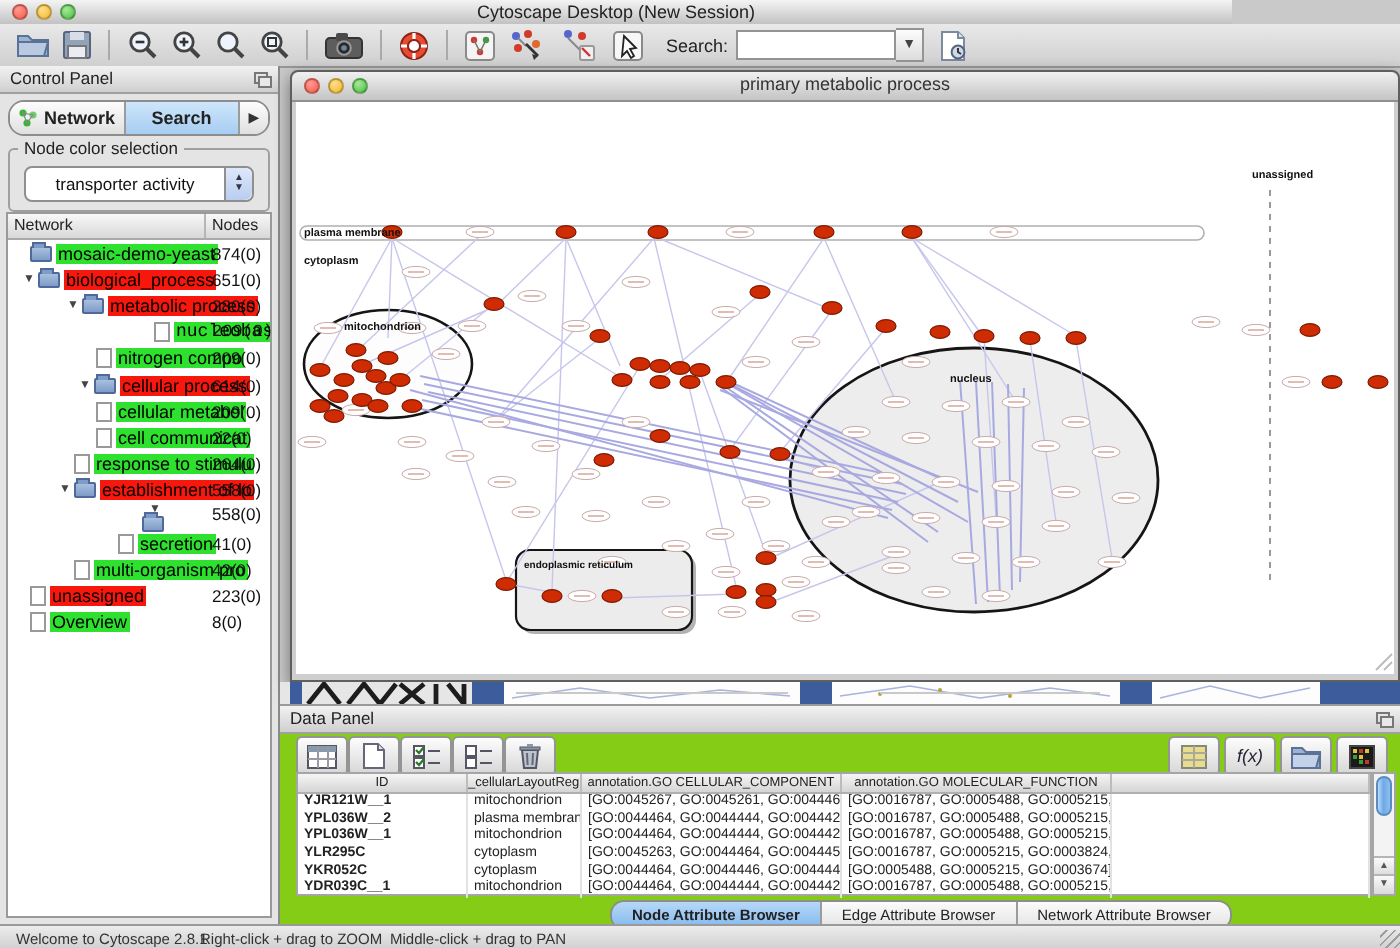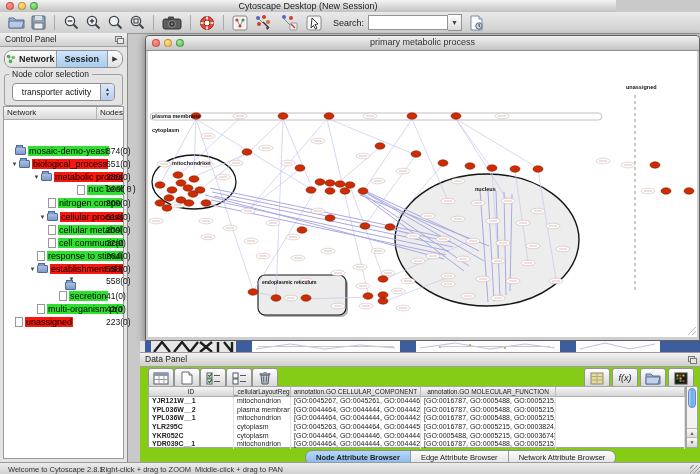--- a/index.html
+++ b/index.html
@@ -19,21 +19,21 @@
   .toolbar{position:absolute;left:0;top:12px;width:700px;height:21px;
     background:linear-gradient(#e9e9e9,#cfcfcf);border-bottom:1px solid #979797;
     display:flex;align-items:center;}
   .tb-btn{width:20px;height:18px;margin:0 1px;display:flex;align-items:center;justify-content:center;}
   .tb-sep{width:1px;height:15px;background:#aaa;margin:0 5px;}
   .tb-search-label{font-size:9px;color:#222;margin:0 4px 0 8px;}
   .tb-search{width:74px;height:13px;border:1px solid #949494;background:#fff;font-size:9px;padding:0 2px;}
   .tb-dd{width:13px;height:15px;border:1px solid #949494;border-left:none;background:linear-gradient(#fdfdfd,#dcdcdc);
      font-size:7px;color:#444;display:flex;align-items:center;justify-content:center;}
   
-  .cpanel{position:absolute;left:0;top:33px;width:128px;height:429px;background:#e4e4e4;
+  .cpanel{position:absolute;left:0;top:33px;width:140px;height:429px;background:#e4e4e4;
     border-right:1px solid #8a8a8a;box-sizing:border-box;}
   .panel-hd{height:13px;background:linear-gradient(#f2f2f2,#cfcfcf);border-bottom:1px solid #a0a0a0;
     font-size:8.5px;color:#222;line-height:13px;padding-left:5px;position:relative;}
   .float-ic{position:absolute;right:4px;top:3px;width:8px;height:7px;}
   .float-ic:before{content:"";position:absolute;left:0;top:0;width:5px;height:4px;border:1px solid #777;}
   .float-ic:after{content:"";position:absolute;left:2px;top:2px;width:5px;height:4px;border:1px solid #777;background:#e8e8e8;}
   .cp-tabs{position:absolute;left:4px;right:4px;top:17px;height:16px;display:flex;
     border:1px solid #8d8d8d;border-radius:8px;overflow:hidden;background:#f5f5f5;}
   .cp-tab{flex:1;display:flex;align-items:center;justify-content:center;gap:3px;
     font-size:9px;font-weight:bold;color:#222;background:linear-gradient(#fdfdfd,#e0e0e0);border-right:1px solid #9b9b9b;}
@@ -240,21 +240,21 @@
     <div class="cp-tab">
       <svg width="10" height="10" viewBox="0 0 10 10">
           <circle cx="2.5" cy="2.5" r="1.8" fill="#39b539"></circle>
           <circle cx="7.5" cy="3.5" r="1.8" fill="#6fcf6f"></circle>
           <circle cx="4.5" cy="7.5" r="1.8" fill="#39b539"></circle>
           <path d="M2.5 2.5L7.5 3.5 4.5 7.5z" fill="none" stroke="#888" stroke-width=".6"></path>
         </svg>
       <span>Network</span>
     </div>
     <div class="cp-tab sel">
-      <span>Session</span>
+      <span>Search</span>
     </div>
     <div class="cp-tab-arrow">▶</div>
   </div>
   <div class="groupbox">
     <div class="groupbox-label">Node color selection</div>
     <div class="combo">
       <div class="combo-text">transporter activity</div>
       <div class="combo-step">
           <span>▲</span>
           <span>▼</span>
@@ -264,21 +264,21 @@
   <div class="checkrow">
     <div class="checkbox">✓</div>
     <div class="checklabel">Select nodes</div>
   </div>
   <div class="treewrap">
     <div class="tree-head">
       <div class="th-net">Network</div>
       <div class="th-nodes">Nodes</div>
     </div>
     <div id="tree-rows">
-        <div class="tree-row" style="padding-left: 2px; margin-top: 24px;">
+        <div class="tree-row" style="padding-left: 2px;">
           <span class="tr-arrow"></span>
           <span class="ic-folder"></span>
           <span class="tr-label bg-green">mosaic-demo-yeast</span>
           <span class="tr-val">874(0)</span>
         </div>
         <div class="tree-row" style="padding-left: 6px;">
           <span class="tr-arrow">▼</span>
           <span class="ic-folder"></span>
           <span class="tr-label bg-red">biological_process</span>
           <span class="tr-val">651(0)</span>
@@ -347,20 +347,26 @@
           <span class="tr-arrow"></span>
           <span class="ic-file"></span>
           <span class="tr-label bg-green">multi-organism pro</span>
           <span class="tr-val">42(0)</span>
         </div>
         <div class="tree-row" style="padding-left: 2px;">
           <span class="tr-arrow"></span>
           <span class="ic-file"></span>
           <span class="tr-label bg-red">unassigned</span>
           <span class="tr-val">223(0)</span>
+        </div>
+        <div class="tree-row" style="padding-left: 2px;">
+          <span class="tr-arrow"></span>
+          <span class="ic-file"></span>
+          <span class="tr-label bg-green">Overview</span>
+          <span class="tr-val">8(0)</span>
         </div>
       </div>
   </div>
 </div>
 
 <div class="netwin">
   <div class="net-titlebar">
     <div class="tl-dots" style="top:3px;left:6px">
       <div class="tl-dot tl-red" style="width:8px;height:8px"></div>
       <div class="tl-dot tl-yellow" style="width:8px;height:8px"></div>

